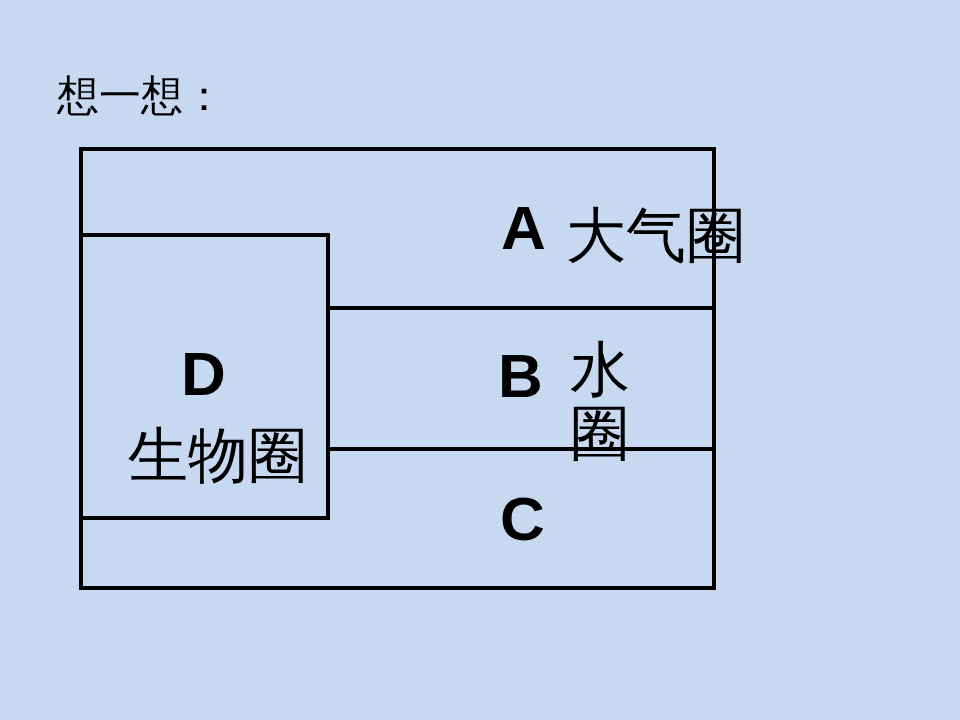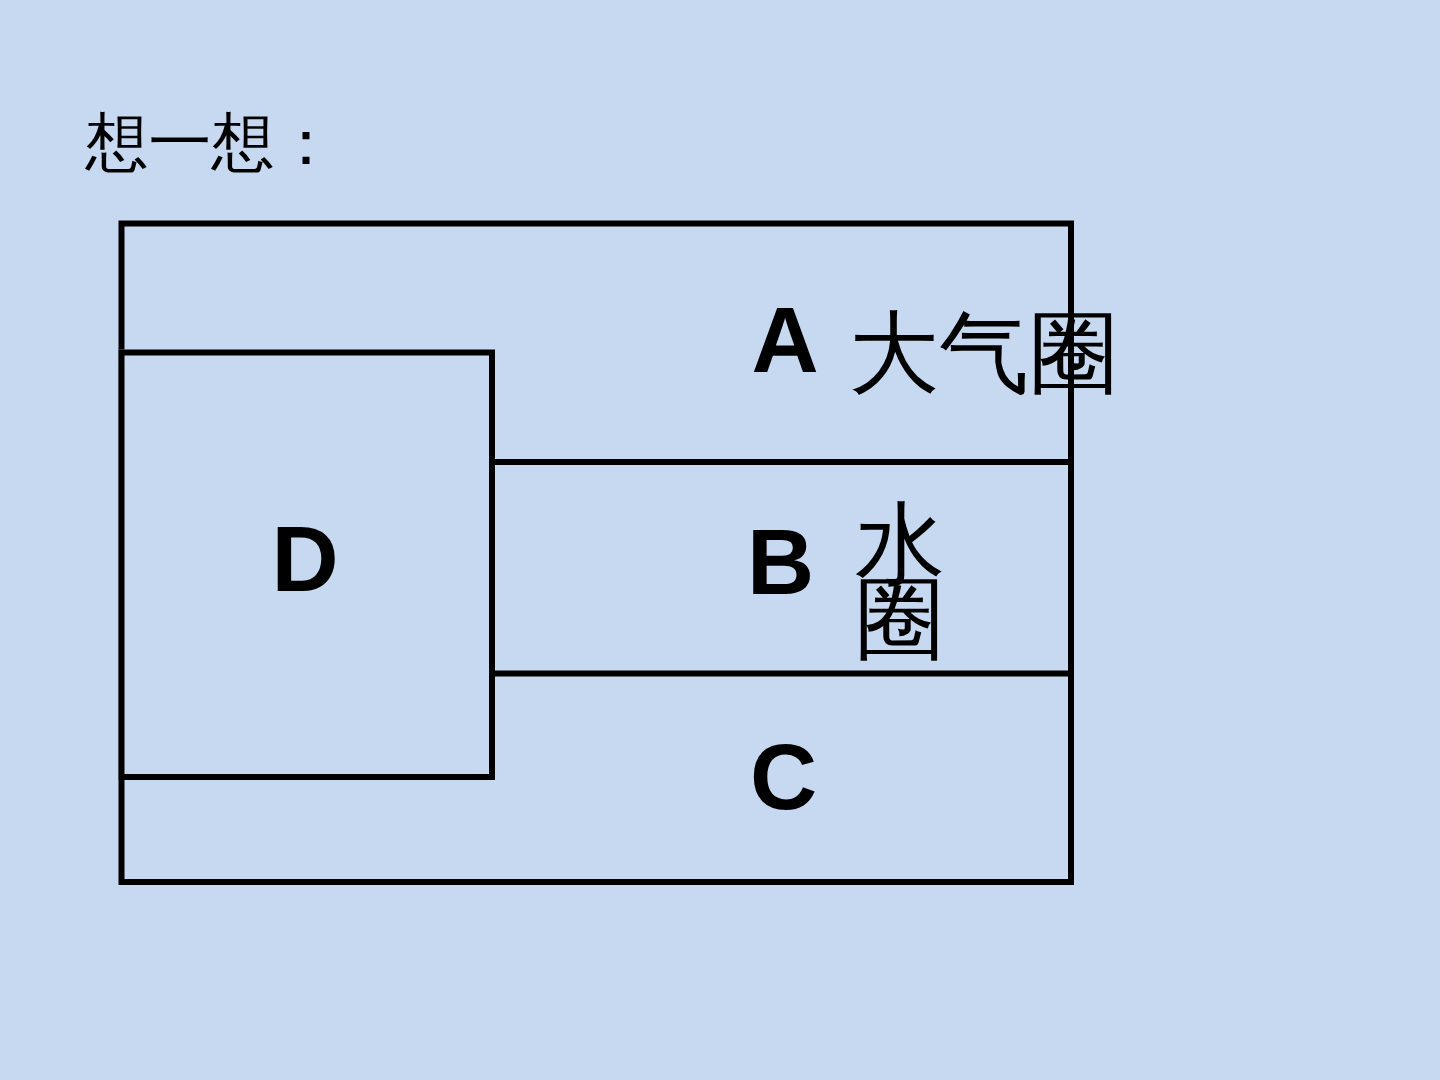--- a/index.html
+++ b/index.html
@@ -67,21 +67,21 @@
     line-height: 1.04;
     white-space: nowrap;
   }
   .letter-a { left: 501px; top: 197px; }
   .text-a   { left: 566px; top: 205px; }
   .letter-b { left: 498px; top: 345px; }
   .text-b   {
     left: 570px;
     top: 338px;
     width: 52px;
-    line-height: 50px;
+    line-height: 64px;
     white-space: normal;
     word-break: break-all;
   }
   .letter-c { left: 500px; top: 488px; }
   .text-c   { left: 566px; top: 500px; }
   .letter-d { left: 181px; top: 343px; }
   .text-d   { left: 128px; top: 425px; }
 </style>
 </head>
 <body>
@@ -100,14 +100,15 @@
 
   <div class="layer-letter letter-a">A</div>
   <div class="layer-text text-a">大气圈</div>
 
   <div class="layer-letter letter-b">B</div>
   <div class="layer-text text-b">水圈</div>
 
   <div class="layer-letter letter-c">C</div>
 
   <div class="layer-letter letter-d">D</div>
+  <div class="layer-text text-d">生物圈</div>
 
 </div>
 
 </body></html>

